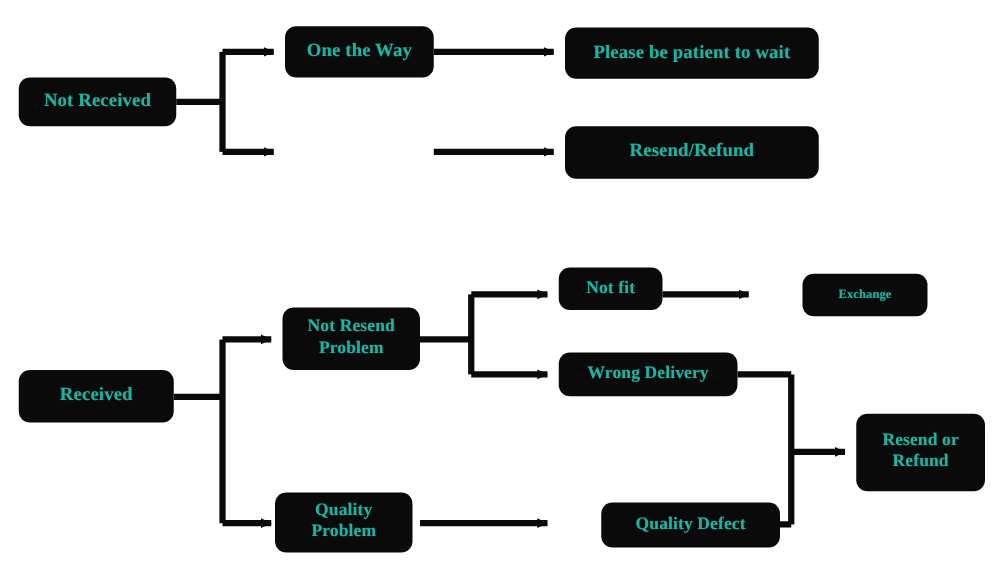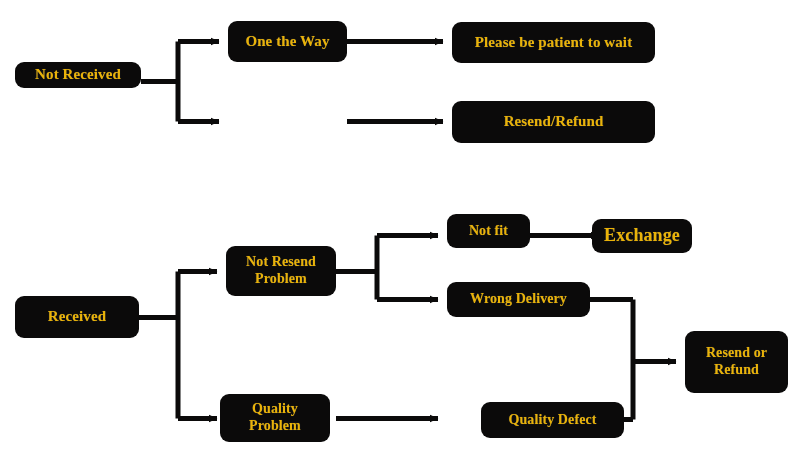--- a/index.html
+++ b/index.html
@@ -21,45 +21,45 @@
     left: 0;
     top: 0;
     width: 800px;
     height: 464px;
     pointer-events: none;
   }
   .node {
     position: absolute;
     box-sizing: border-box;
     background: #0b0a0a;
-    color: #eab308;
+    color: #14b8a6;
     border-radius: 9px;
     display: flex;
     align-items: center;
     justify-content: center;
     text-align: center;
     font-weight: bold;
     line-height: 1.18;
     letter-spacing: 0.1px;
     padding: 2px 6px;
     text-shadow: 0 0 1px rgba(255,255,255,0.25);
     z-index: 2;
   }
   
-  .n-not-received   { left: 15px;  top: 62px;  width: 126px; height: 26px; font-size: 15px; justify-content: center; }
+  .n-not-received   { left: 15px;  top: 62px;  width: 126px; height: 39px; font-size: 15px; justify-content: center; }
   .n-on-the-way     { left: 228px; top: 21px;  width: 119px; height: 41px; font-size: 15px; }
   .n-please-wait    { left: 452px; top: 22px;  width: 203px; height: 41px; font-size: 15px; }
   .n-lost           { left: 228px; top: 101px; width: 119px; height: 42px; font-size: 15px; }
   .n-resend-refund  { left: 452px; top: 101px; width: 203px; height: 42px; font-size: 15px; justify-content: center; }
   
   .n-received       { left: 15px;  top: 296px; width: 124px; height: 42px; font-size: 15px; }
   .n-not-quality    { left: 226px; top: 246px; width: 110px; height: 50px; font-size: 14px; }
   .n-quality-prob   { left: 220px; top: 394px; width: 110px; height: 48px; font-size: 14px; }
   .n-not-fit        { left: 447px; top: 214px; width: 83px;  height: 34px; font-size: 14px; }
-  .n-exchange       { left: 592px; top: 219px; width: 100px; height: 34px; font-size: 18px; }
+  .n-exchange       { left: 642px; top: 219px; width: 100px; height: 34px; font-size: 10px; }
   .n-wrong-delivery { left: 447px; top: 282px; width: 143px; height: 35px; font-size: 14px; }
   .n-quality-defect { left: 437px; top: 402px; width: 143px; height: 36px; font-size: 14px; margin-left: 44px; }
   .n-resend-or      { left: 685px; top: 331px; width: 103px; height: 62px; font-size: 14px; }
 </style>
 </head>
 <body>
 
 <div id="canvas">
 
   <svg id="connectors" viewBox="0 0 800 464">

